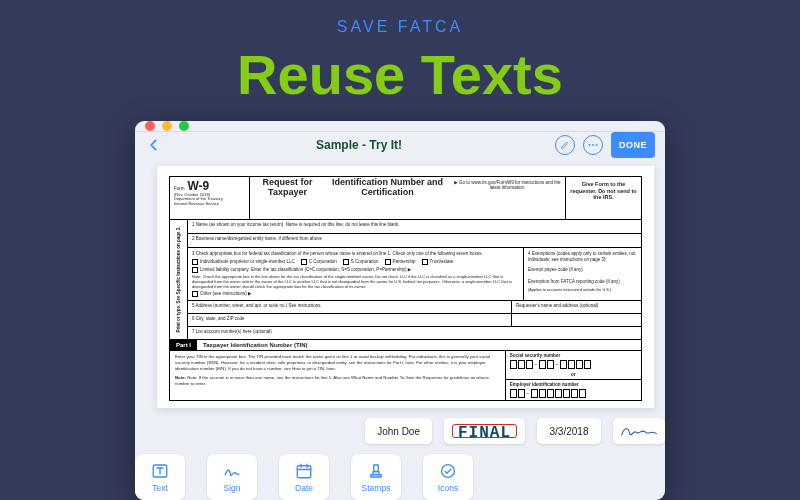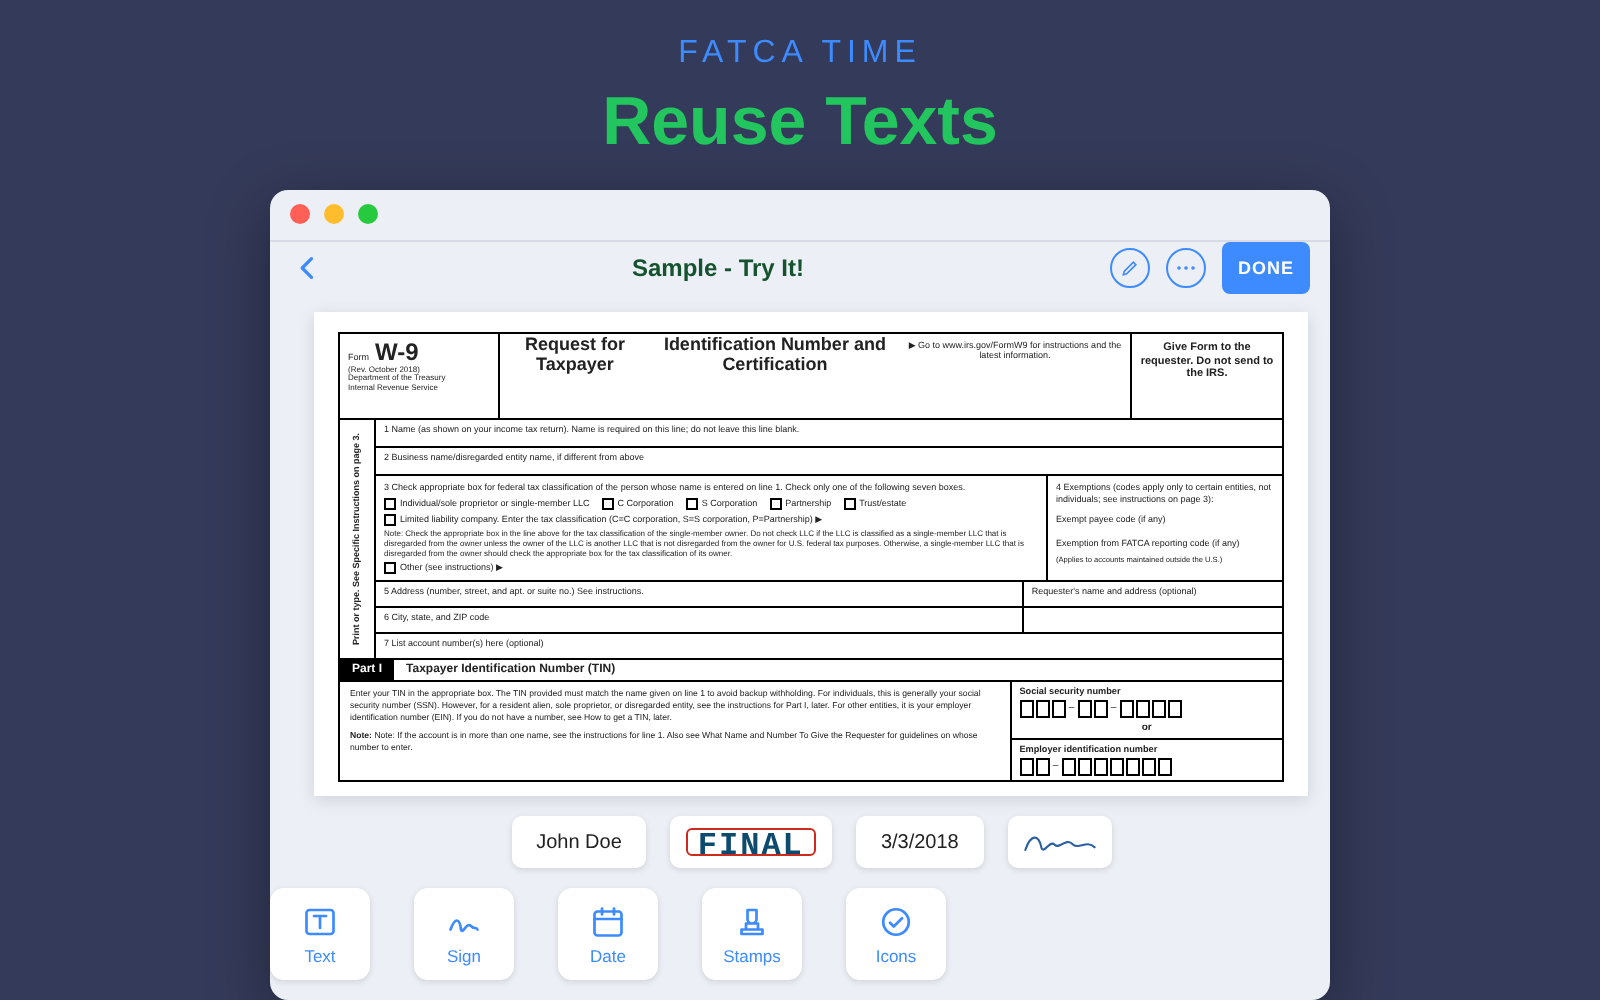--- a/index.html
+++ b/index.html
@@ -12,22 +12,22 @@
     align-items: center;
   }
   .hero-subtitle {
     color: #3d8bff;
     font-size: 16px;
     letter-spacing: 3px;
     font-weight: 500;
     margin-top: 18px;
   }
   .hero-title {
-    color: #22c55e;
-    font-size: 34px;
+    color: #84cc16;
+    font-size: 56px;
     font-weight: 800;
     margin-top: 6px;
   }
   .app-frame {
     width: 530px;
     margin-top: 14px;
     background: #eceff6;
     border-radius: 9px;
     box-shadow: 0 8px 30px rgba(0,0,0,.35);
     display: flex;
@@ -176,21 +176,21 @@
   .part1-right { flex: 1; border-left: 1px solid #000; display: flex; flex-direction: column; }
   .ssn-box { flex: 1; border-bottom: 1px solid #000; padding: 2px 4px; }
   .ssn-label { font-weight: 700; font-size: 4.6px; }
   .ssn-cells { display: flex; gap: 1px; margin-top: 2px; }
   .ssn-cells span {
     width: 7px; height: 9px; border: .6px solid #000; display: inline-block;
   }
   .ssn-cells .dash { border: none; width: 4px; text-align: center; line-height: 9px; }
   
   .chips {
-    display: flex; justify-content: center; gap: 12px;
+    display: flex; justify-content: flex-end; gap: 12px;
     padding: 10px 0 6px 12px;
   }
   .chip {
     background: #fff;
     border-radius: 5px;
     height: 26px;
     padding: 0 12px;
     display: flex; align-items: center; justify-content: center;
     font-size: 10px;
     box-shadow: 0 1px 3px rgba(0,0,0,.12);
@@ -231,21 +231,21 @@
     display: flex; flex-direction: column; align-items: center; justify-content: center;
     gap: 3px;
   }
   .tool .ic { width: 18px; height: 18px; display: flex; align-items: center; justify-content: center; }
   .tool .lbl { font-size: 8.5px; font-weight: 500; }
   svg { display: block; }
 </style>
 </head>
 <body>
 
-<div class="hero-subtitle">FATCA TIME</div>
+<div class="hero-subtitle">SAVE FATCA</div>
 <div class="hero-title">Reuse Texts</div>
 
 <div class="app-frame">
   <div class="titlebar">
     <div class="traffic">
       <span class="red"></span>
       <span class="yellow"></span>
       <span class="green"></span>
     </div>
   </div>

